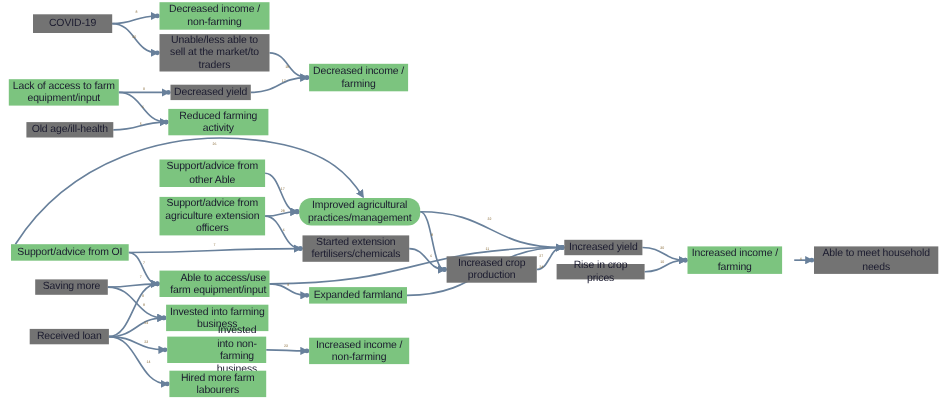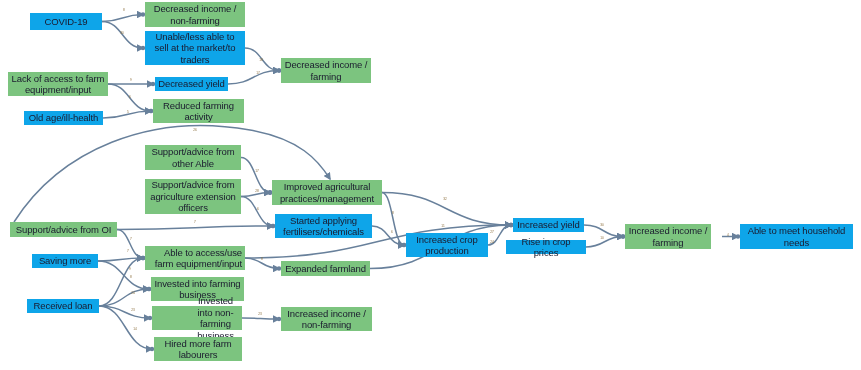--- a/index.html
+++ b/index.html
@@ -14,21 +14,21 @@
     justify-content:center;
     text-align:center;
     font-size:9.5px;
     line-height:11.5px;
     color:#1a1a2e;
     padding:1px 3px;
     z-index:5;
     letter-spacing:-0.1px;
   }
   .node.green{background:#7cc47f;}
-  .node.blue{background:#0ea5e9;}
+  .node.blue{background:#737373;}
   .node span{display:block;width:100%;}
   .elabel{
     position:absolute;
     font-size:3.2px;
     color:#8a6d3b;
     z-index:6;
     white-space:nowrap;
     transform:translate(-50%,-50%);
     line-height:1;
   }
@@ -128,25 +128,25 @@
       </div>
       <div class="node green" style="left: 153px; top: 99px; width: 91px; height: 24px;">
         <span>Reduced farming activity</span>
       </div>
       <div class="node green" style="left: 145px; top: 145px; width: 96px; height: 25px;">
         <span>Support/advice from other Able</span>
       </div>
       <div class="node green" style="left: 145px; top: 179px; width: 96px; height: 35px;">
         <span>Support/advice from agriculture extension officers</span>
       </div>
-      <div class="node green" style="left: 272px; top: 180px; width: 110px; height: 25px;">
+      <div class="node green" style="left: 272px; top: 180px; width: 110px; height: 25px; border-radius: 11px;">
         <span>Improved agricultural practices/management</span>
       </div>
       <div class="node blue" style="left: 275px; top: 214px; width: 97px; height: 24px;">
-        <span>Started applying fertilisers/chemicals</span>
+        <span>Started extension fertilisers/chemicals</span>
       </div>
       <div class="node green" style="left: 10px; top: 222px; width: 107px; height: 15px;">
         <span>Support/advice from OI</span>
       </div>
       <div class="node green" style="left: 145px; top: 246px; width: 100px; height: 24px; text-align: right;">
         <span>Able to access/use farm equipment/input</span>
       </div>
       <div class="node blue" style="left: 32px; top: 254px; width: 66px; height: 14px;">
         <span>Saving more</span>
       </div>

